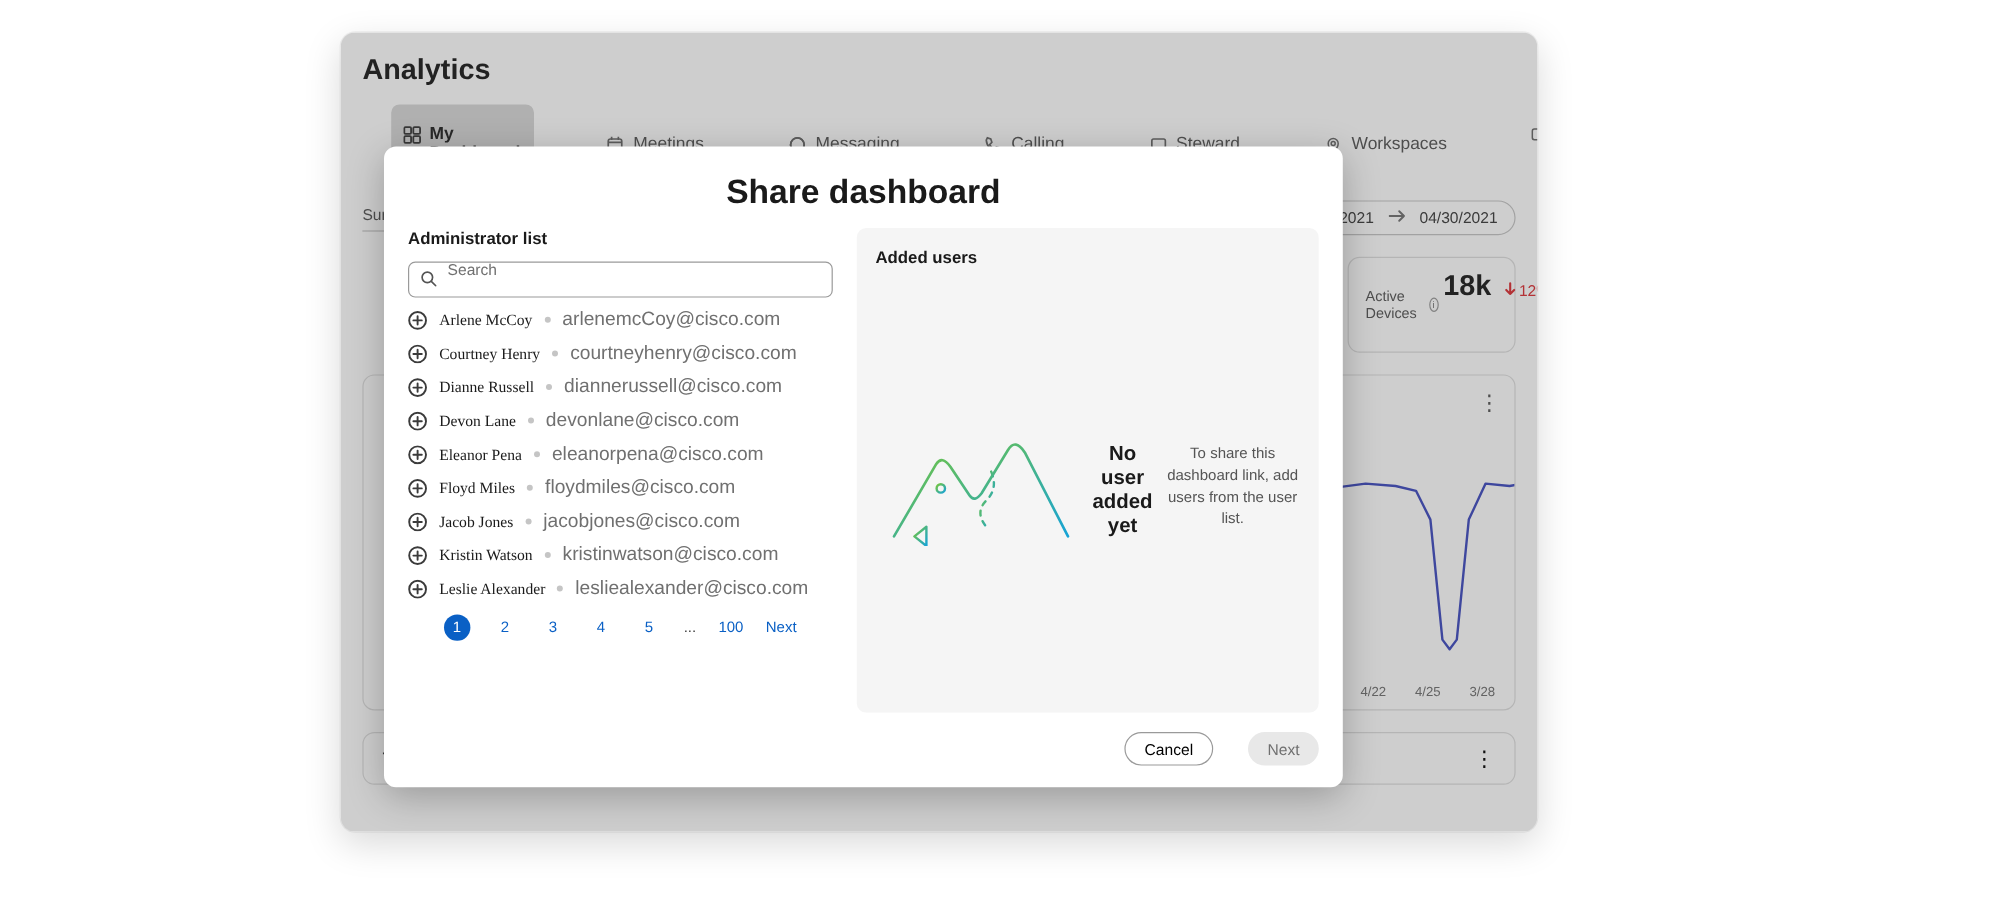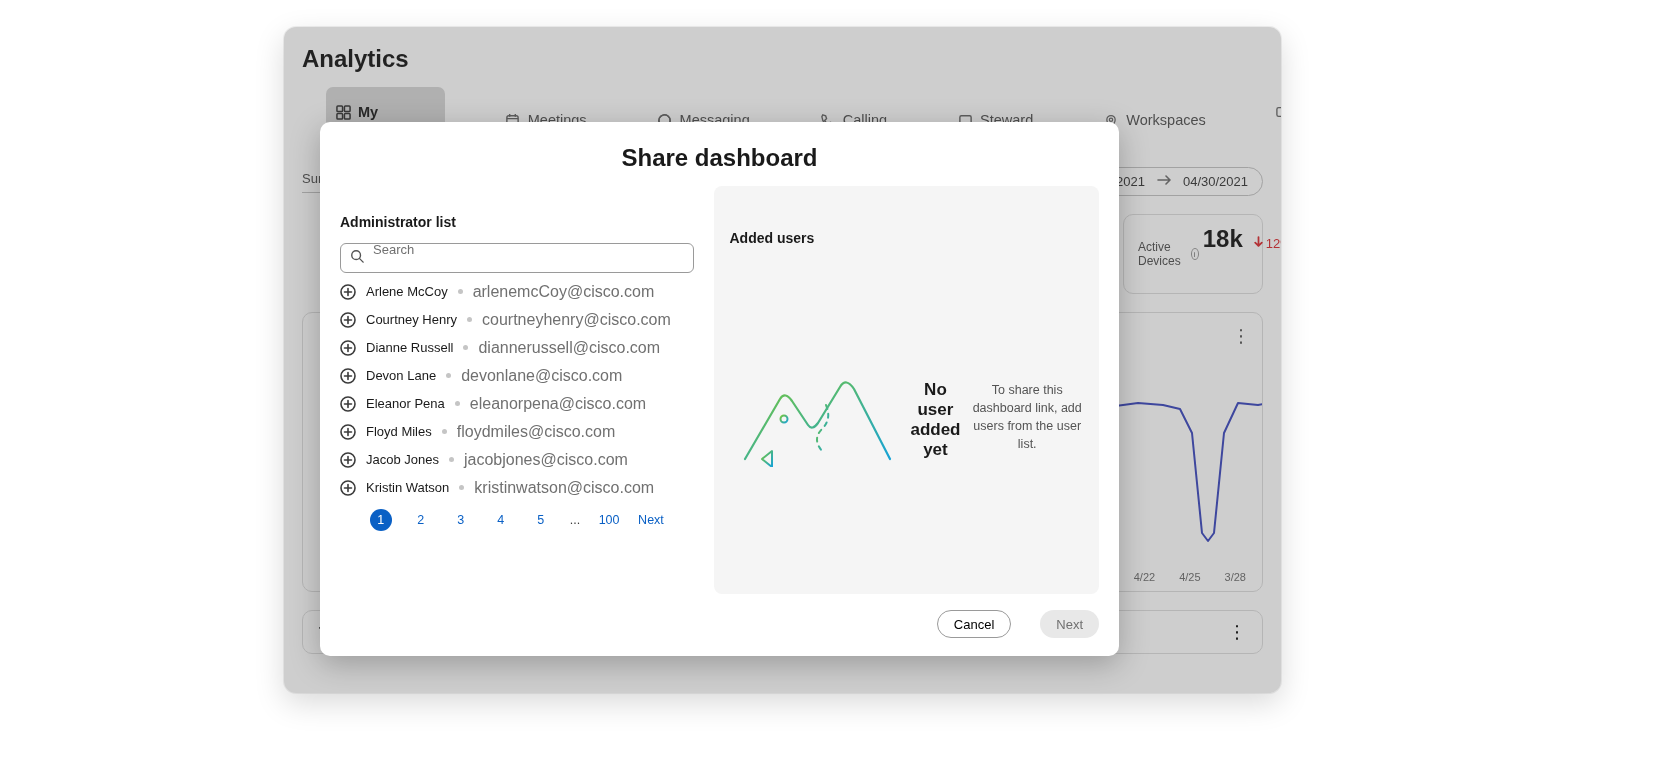--- a/index.html
+++ b/index.html
@@ -100,41 +100,41 @@
   .modal {
     position:absolute;
     left:320px; top:122px;
     width:799px; height:534px;
     background:#ffffff;
     border-radius:10px;
     box-shadow:0 8px 30px rgba(0,0,0,.25);
     padding:22px 20px 18px 20px;
     display:flex; flex-direction:column;
   }
-  .modal-title { text-align:center; font-size:24px; font-weight:700; color:var(--gray-900); margin-bottom:14px; }
+  .modal-title { text-align:center; font-size:28px; font-weight:700; color:var(--gray-900); margin-bottom:14px; }
   .modal-body { flex:1; display:flex; gap:20px; overflow:hidden; }
   .col-left, .col-right { flex:1; display:flex; flex-direction:column; }
   .col-right { background:var(--gray-100); border-radius:8px; padding:16px; }
 
-  .col-heading { font-size:14px; font-weight:600; color:var(--gray-900); margin-bottom:10px;margin-top:28px; }
+  .col-heading { font-size:14px; font-weight:600; color:var(--gray-900); margin-bottom:10px; }
 
   .search-wrap { position:relative; margin-bottom:10px; }
   .search-input {
     width:100%; height:30px; border:1px solid var(--gray-400); border-radius:6px;
     padding:0 10px 16px 32px; font-size:13px; color:var(--gray-700);
   }
   .search-input::placeholder { color:var(--gray-500); }
   .search-icon { position:absolute; left:10px; top:50%; transform:translateY(-50%); color:var(--gray-600); display:flex;}
   .search-icon svg { stroke:currentColor; }
 
   .admin-list { display:flex; flex-direction:column; gap:10px; }
   .admin-row { display:flex; align-items:center; gap:10px; font-size:13px; }
   .add-icon { width:16px; height:16px; flex:0 0 16px; display:flex; align-items:center; justify-content:center; color:var(--gray-700);}
   .add-icon svg { stroke:currentColor; }
-  .admin-name { color:var(--gray-900); font-weight:500; }
+  .admin-name { color:var(--gray-900); font-weight:500;font-family:Liberation Serif, serif; }
   .admin-sep { width:5px; height:5px; background:var(--gray-300); border-radius:50%; }
   .admin-email { color:var(--gray-500); font-size:16px; }
 
   .paginator { display:flex; align-items:center; justify-content:center; gap:18px; margin-top:12px; font-size:12.5px; }
   .page-dot { width:22px; height:22px; border-radius:50%; display:flex; align-items:center; justify-content:center; color:var(--blue-600); }
   .page-dot.current { background:var(--blue-600); color:#fff; }
   .page-ellipsis { color:var(--gray-700); }
   .page-next { color:var(--blue-600); font-weight:500; }
 
   
@@ -402,20 +402,31 @@
           <div class="admin-row">
             <span class="add-icon">
               <svg width="16" height="16" viewBox="0 0 16 16" fill="none" stroke-width="1.6" stroke-linecap="round">
                 <circle cx="8" cy="8" r="7"></circle>
                 <path d="M8 4.5v7M4.5 8h7"></path>
               </svg>
             </span>
             <span class="admin-name">Kristin Watson</span>
             <span class="admin-sep"></span>
             <span class="admin-email">kristinwatson@cisco.com</span>
+          </div>
+          <div class="admin-row">
+            <span class="add-icon">
+              <svg width="16" height="16" viewBox="0 0 16 16" fill="none" stroke-width="1.6" stroke-linecap="round">
+                <circle cx="8" cy="8" r="7"></circle>
+                <path d="M8 4.5v7M4.5 8h7"></path>
+              </svg>
+            </span>
+            <span class="admin-name">Leslie Alexander</span>
+            <span class="admin-sep"></span>
+            <span class="admin-email">lesliealexander@cisco.com</span>
           </div>
         </div>
 
       <div class="paginator" id="paginator">
           <span class="page-dot current">1</span>
           <span class="page-dot">2</span>
           <span class="page-dot">3</span>
           <span class="page-dot">4</span>
           <span class="page-dot">5</span>
           <span class="page-ellipsis">...</span>

